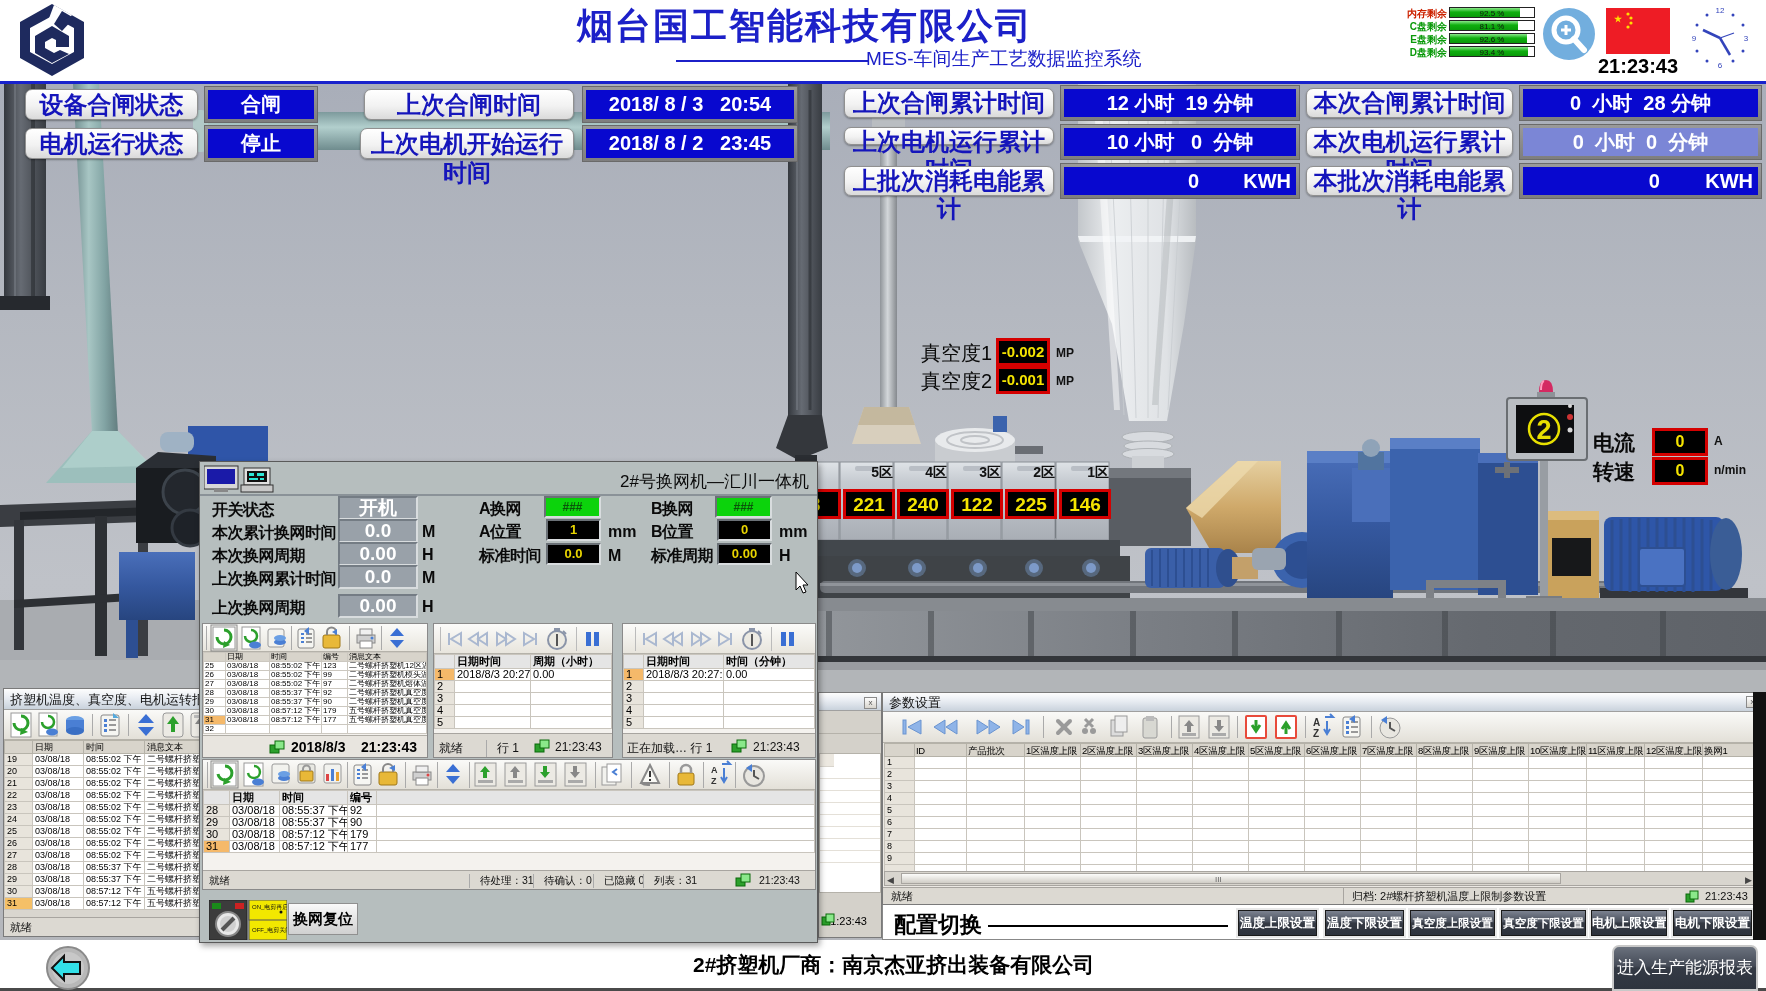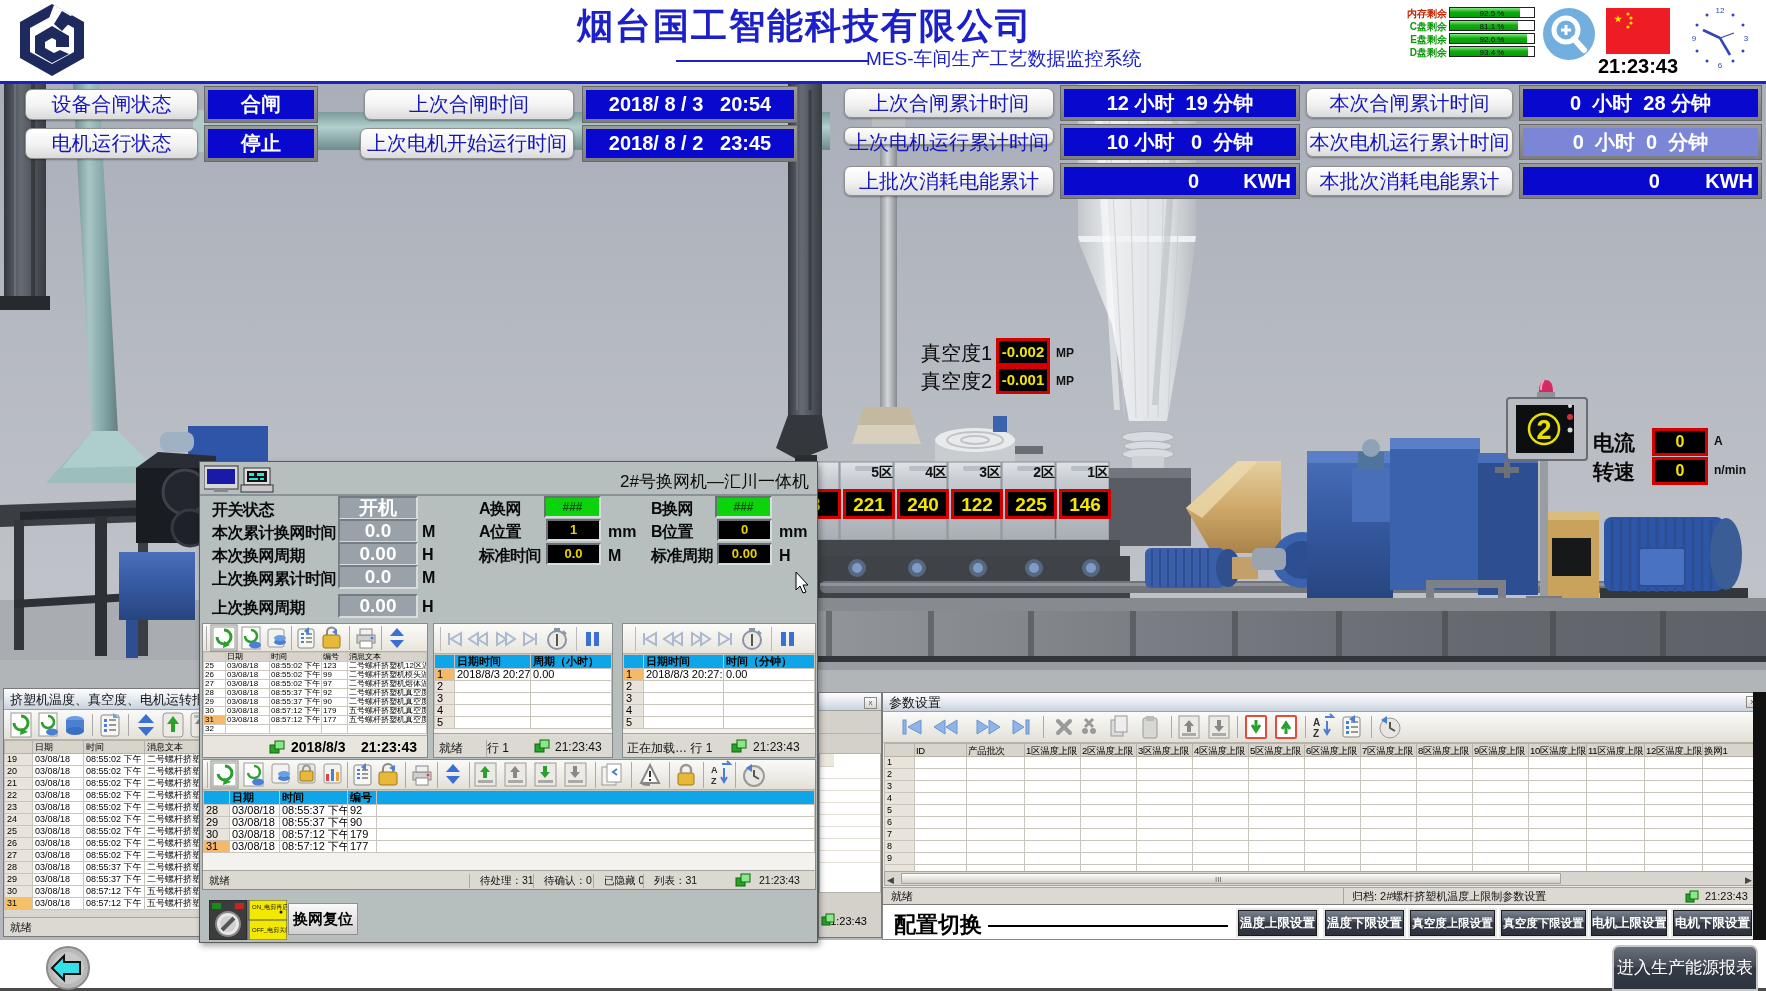--- a/index.html
+++ b/index.html
@@ -10,21 +10,21 @@
 #subt{left:866px;top:46px;font-size:19px;color:#1c20c8}
 #subline{left:676px;top:60px;width:192px;height:2px;background:#1c20c8}
 .dlabel{font-size:10px;font-weight:bold;width:52px;text-align:right}
 .dbar{left:54px;width:86px;height:11px;border:1px solid #222;background:#fff;position:absolute}
 .dfill{height:100%;background:linear-gradient(#8ae88a,#0fae0f 45%,#0a9a0a);position:absolute;left:0;top:0}
 .dtxt{position:absolute;left:0;top:0;width:100%;text-align:center;font-size:8px;color:#111;line-height:11px}
 #clocktime{left:1598px;top:55px;width:76px;font-size:20px;font-weight:bold;color:#000}
 
 #scene{left:0;top:84px;width:1766px;height:907px;background:linear-gradient(#a9aeb9 0%,#b4b8c0 25%,#bfc2c8 55%,#b9bcc1 75%,#b3b5ba 100%)}
 
-.wbtn{background:linear-gradient(#ffffff,#f2f2f2 55%,#dadada);border:1px solid #909090;border-radius:7px;color:#1515bb;font-weight:normal;font-size:20px;text-align:center;box-shadow:0 1px 2px rgba(0,0,0,.35)}
+.wbtn{background:linear-gradient(#ffffff,#f2f2f2 55%,#dadada);border:1px solid #909090;border-radius:7px;color:#1515bb;font-weight:bold;font-size:24px;text-align:center;box-shadow:0 1px 2px rgba(0,0,0,.35)}
 .gframe{background:linear-gradient(#9a9a9a,#7e7e7e);border:1px solid #6a6a6a;padding:3px}
 .blu{width:100%;height:100%;background:#0808cf;color:#fff;font-weight:bold;font-size:20px;text-align:center}
 
 .led{background:#000;border:3px solid #d40000;color:#f5e400;font-weight:bold;text-align:center}
 .mp{font-size:12px;font-weight:bold;color:#111}
 .zlab{font-size:14px;font-weight:bold;color:#111;text-align:right}
 
 .panel{background:#d9d6cf;border:1px solid #7a7a7a}
 .ptitle{background:linear-gradient(#fdfdfd,#e8ecf2 45%,#c9d2dc);font-size:13px;color:#111;line-height:17px;padding-left:6px;border-bottom:1px solid #a0a0a0}
 .tbar{background:linear-gradient(#fafaf8,#e3e0d8);border-bottom:1px solid #b5b2aa}
@@ -44,21 +44,21 @@
 .vbox{position:absolute;background:#99a1a9;border:2px solid;border-color:#747c84 #d8dcde #d8dcde #747c84;color:#fff;font-weight:bold;font-size:19px;text-align:center}
 .lbox{position:absolute;background:#000;border:2px solid;border-color:#6a7076 #d8dcde #d8dcde #6a7076;color:#e8d400;font-weight:bold;font-size:13px;text-align:center}
 .gbox{position:absolute;background:#0cd30c;border:2px solid;border-color:#6a7076 #d8dcde #d8dcde #6a7076;color:#0a560a;font-weight:bold;font-size:12px;text-align:center}
 .punit{position:absolute;font-size:16px;font-weight:bold;color:#0a0a0a}
 .sub{position:absolute;background:#f4f2ee;border:1px solid #8a8a8a}
 .minigrid{border-collapse:collapse;table-layout:fixed;font-size:8px;background:#fff;width:100%}
 .minigrid td,.minigrid th{border:1px solid #ccc8c0;height:8px;line-height:8px;padding:0 1px;overflow:hidden;white-space:nowrap;font-weight:normal;text-align:left}
 .minigrid th{background:#d8d4cb}
 .mgrid{border-collapse:collapse;table-layout:fixed;font-size:11px;background:#fff;width:100%}
 .mgrid td,.mgrid th{border:1px solid #c9c5bd;height:11px;line-height:11px;padding:0 2px;overflow:hidden;white-space:nowrap;text-align:left;font-weight:normal}
-.mgrid th{background:#0ea5e9;font-weight:bold;height:14px}
+.mgrid th{background:#e5e5e5;font-weight:bold;height:14px}
 .mgrid td.rn{background:#e8e4dc}
 .mgrid td.or{background:#f5b96a}
 .vcr{background:linear-gradient(#fbfbf9,#e8e5dd);border-bottom:1px solid #b5b2aa}
 </style></head>
 <body>
 <div class="abs" id="scene"></div>
 <svg class="abs" id="machinesvg" style="left:0;top:84px" width="1766" height="700" viewBox="0 84 1766 700">
 <defs>
 <linearGradient id="tealv" x1="0" y1="0" x2="1" y2="0">
         <stop offset="0" stop-color="#6e8b8d"></stop>
@@ -925,20 +925,21 @@
   <div class="abs dkbtn" style="left:355px;top:5px;width:79px;height:26px;line-height:25px">温度上限设置</div>
   <div class="abs dkbtn" style="left:442px;top:5px;width:79px;height:26px;line-height:25px">温度下限设置</div>
   <div class="abs dkbtn" style="left:527px;top:5px;width:85px;height:26px;line-height:25px;font-size:11.5px">真空度上限设置</div>
   <div class="abs dkbtn" style="left:618px;top:5px;width:85px;height:26px;line-height:25px;font-size:11.5px">真空度下限设置</div>
   <div class="abs dkbtn" style="left:708px;top:5px;width:76px;height:26px;line-height:25px">电机上限设置</div>
   <div class="abs dkbtn" style="left:790px;top:5px;width:79px;height:26px;line-height:25px">电机下限设置</div>
 </div>
 <div class="abs" style="left:1753px;top:692px;width:13px;height:248px;background:#111"></div>
 <div class="abs" id="bottombar" style="left:0;top:940px;width:1766px;height:51px;background:#fff">
   <div class="abs" style="left:0;top:48px;width:1766px;height:3px;background:#4a4a4a"></div>
+  <div class="abs" style="left:693px;top:11px;font-size:21px;font-weight:bold;color:#000">2#挤塑机厂商：南京杰亚挤出装备有限公司</div>
   <svg class="abs" style="left:46px;top:6px" width="44" height="44" viewBox="0 0 44 44">
     <circle cx="22" cy="22" r="21" fill="#b8b8b8"></circle>
     <circle cx="22" cy="22" r="21" fill="none" stroke="#8a8a8a" stroke-width="2"></circle>
     <circle cx="22" cy="22" r="16" fill="#c8c8c8"></circle>
     <path d="M18 10 L6 22 L18 34 L18 28 L34 28 L34 16 L18 16 Z" fill="#33e0e8" stroke="#111" stroke-width="2"></path>
   </svg>
   <div class="abs" style="left:1612px;top:5px;width:146px;height:46px;background:linear-gradient(#6a717d,#454b57 45%,#343a45 50%,#2e343e 100%);border:2px solid #c8c8c8;border-radius:7px 7px 0 0;color:#fff;font-size:17px;text-align:center;line-height:42px">进入生产能源报表</div>
 </div>
 
 <div class="abs" id="popup">
@@ -1179,21 +1180,21 @@
           </tr>
       <tr>
             <td class="rn">5</td>
             <td></td>
             <td></td>
           </tr>
     </tbody>
       </table>
     <div class="abs sbar" style="left:0;bottom:0;width:100%;height:24px;font-size:12px">
       <span class="abs" style="left:5px;top:6px">就绪</span>
-      <span class="abs" style="left:52px;top:6px;border-left:1px solid #aaa;">行 1</span>
+      <span class="abs" style="left:52px;top:6px;border-left:1px solid #aaa;padding-left:10px">行 1</span>
       <svg class="abs" style="left:100px;top:5px" width="16" height="15">
           <rect x="1" y="5" width="9" height="8" fill="#2ca02c" stroke="#0a6a0a"></rect>
           <rect x="6" y="1" width="9" height="8" fill="#8ae88a" stroke="#0a6a0a"></rect>
         </svg>
       <span class="abs" style="left:121px;top:6px">21:23:43</span>
     </div>
   </div>
 
   <div class="sub" style="left:422px;top:161px;width:194px;height:135px">
     <div class="vcr" style="height:30px;position:relative">

